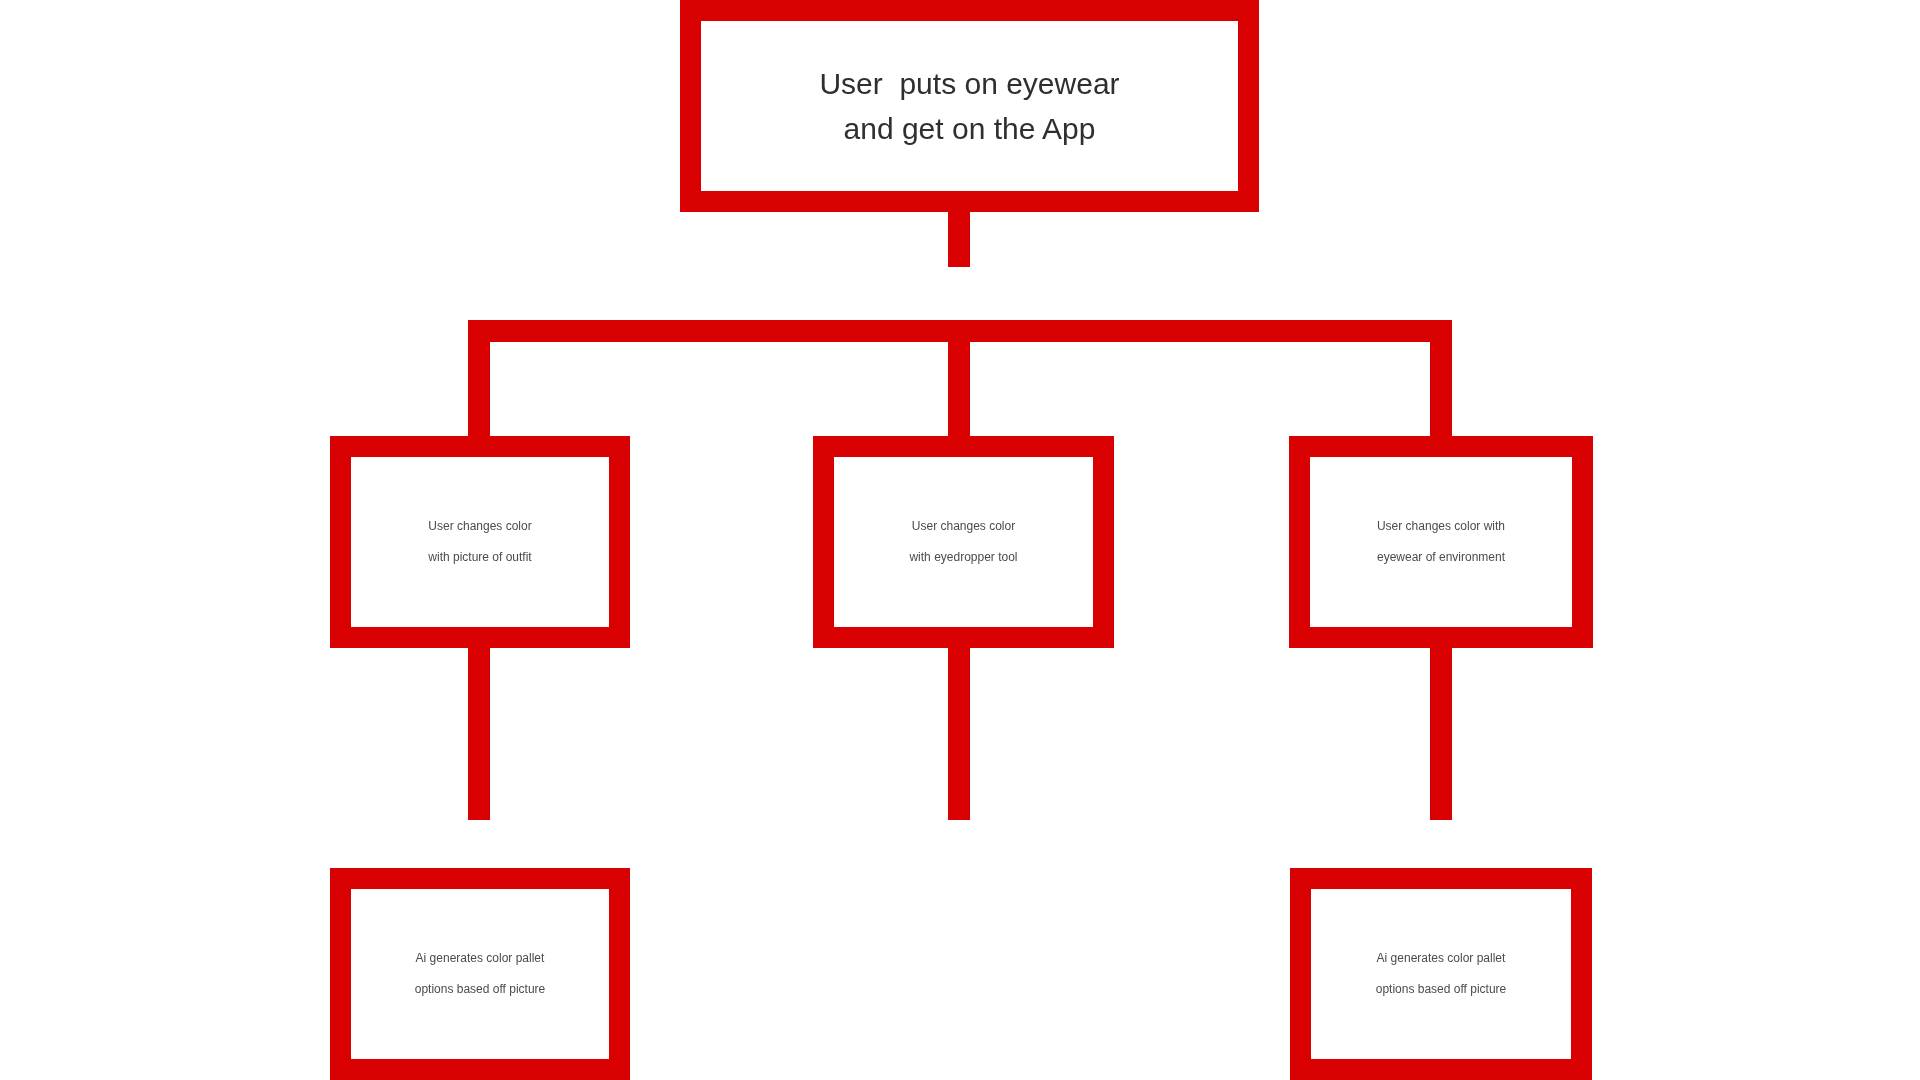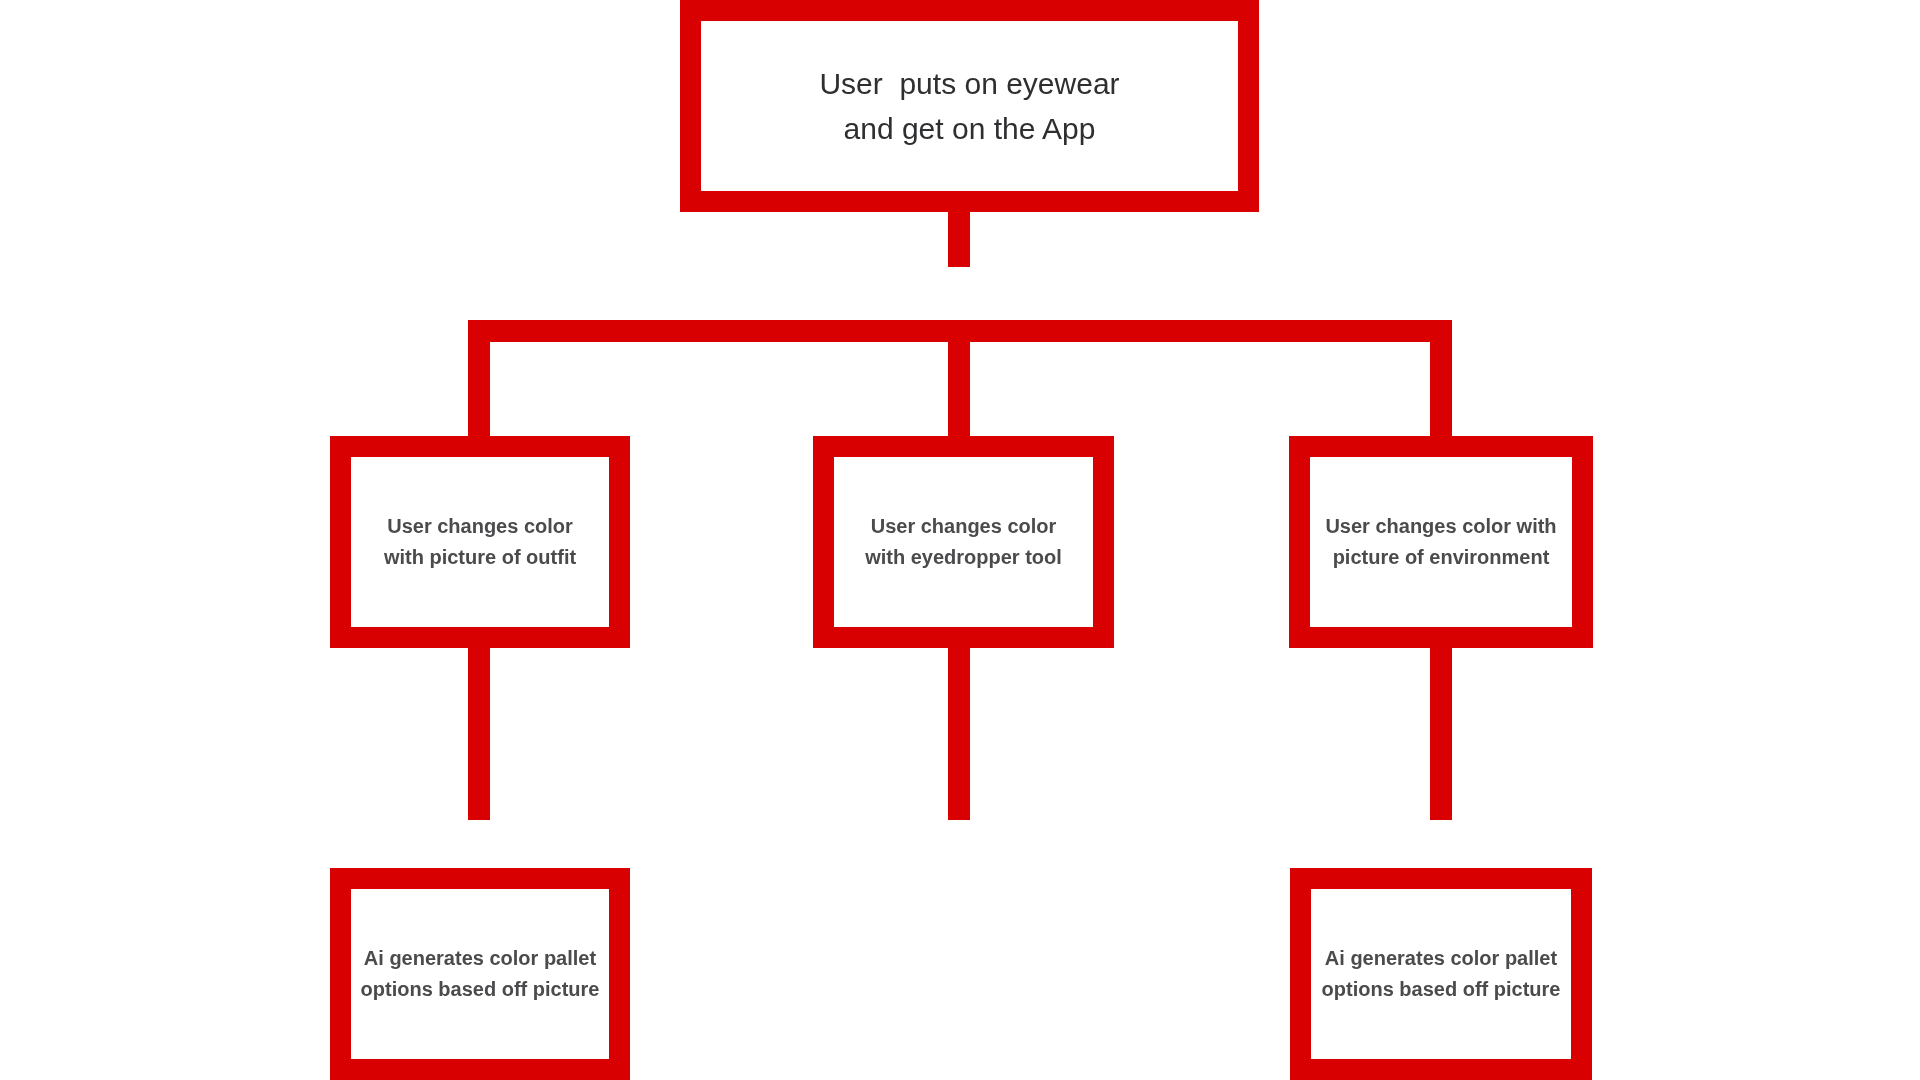--- a/index.html
+++ b/index.html
@@ -22,23 +22,23 @@
     background:#ffffff;
     border:21px solid var(--red);
     display:flex;
     align-items:center;
     justify-content:center;
     text-align:center;
   }
   .node .label{
     white-space:pre-wrap;
     color:var(--text);
-    font-size:20px;
+    font-size:12px;
     line-height:31px;
-    font-weight:700;
+    font-weight:400;
   }
   .node.root .label{
     color:var(--title);
     font-size:30px;
     line-height:45px;
     font-weight:500;
   }
   .connector{
     position:absolute;
     background:var(--red);
@@ -83,21 +83,21 @@
   <div class="node n-l2a">
     <div class="label">User changes color
 with picture of outfit</div>
   </div>
   <div class="node n-l2b">
     <div class="label">User changes color
 with eyedropper tool</div>
   </div>
   <div class="node n-l2c">
     <div class="label">User changes color with
-picture of environment</div>
+eyewear of environment</div>
   </div>
 
   <div class="node n-l3a">
     <div class="label">Ai generates color pallet
 options based off picture</div>
   </div>
   <div class="node n-l3c">
     <div class="label">Ai generates color pallet
 options based off picture</div>
   </div>

